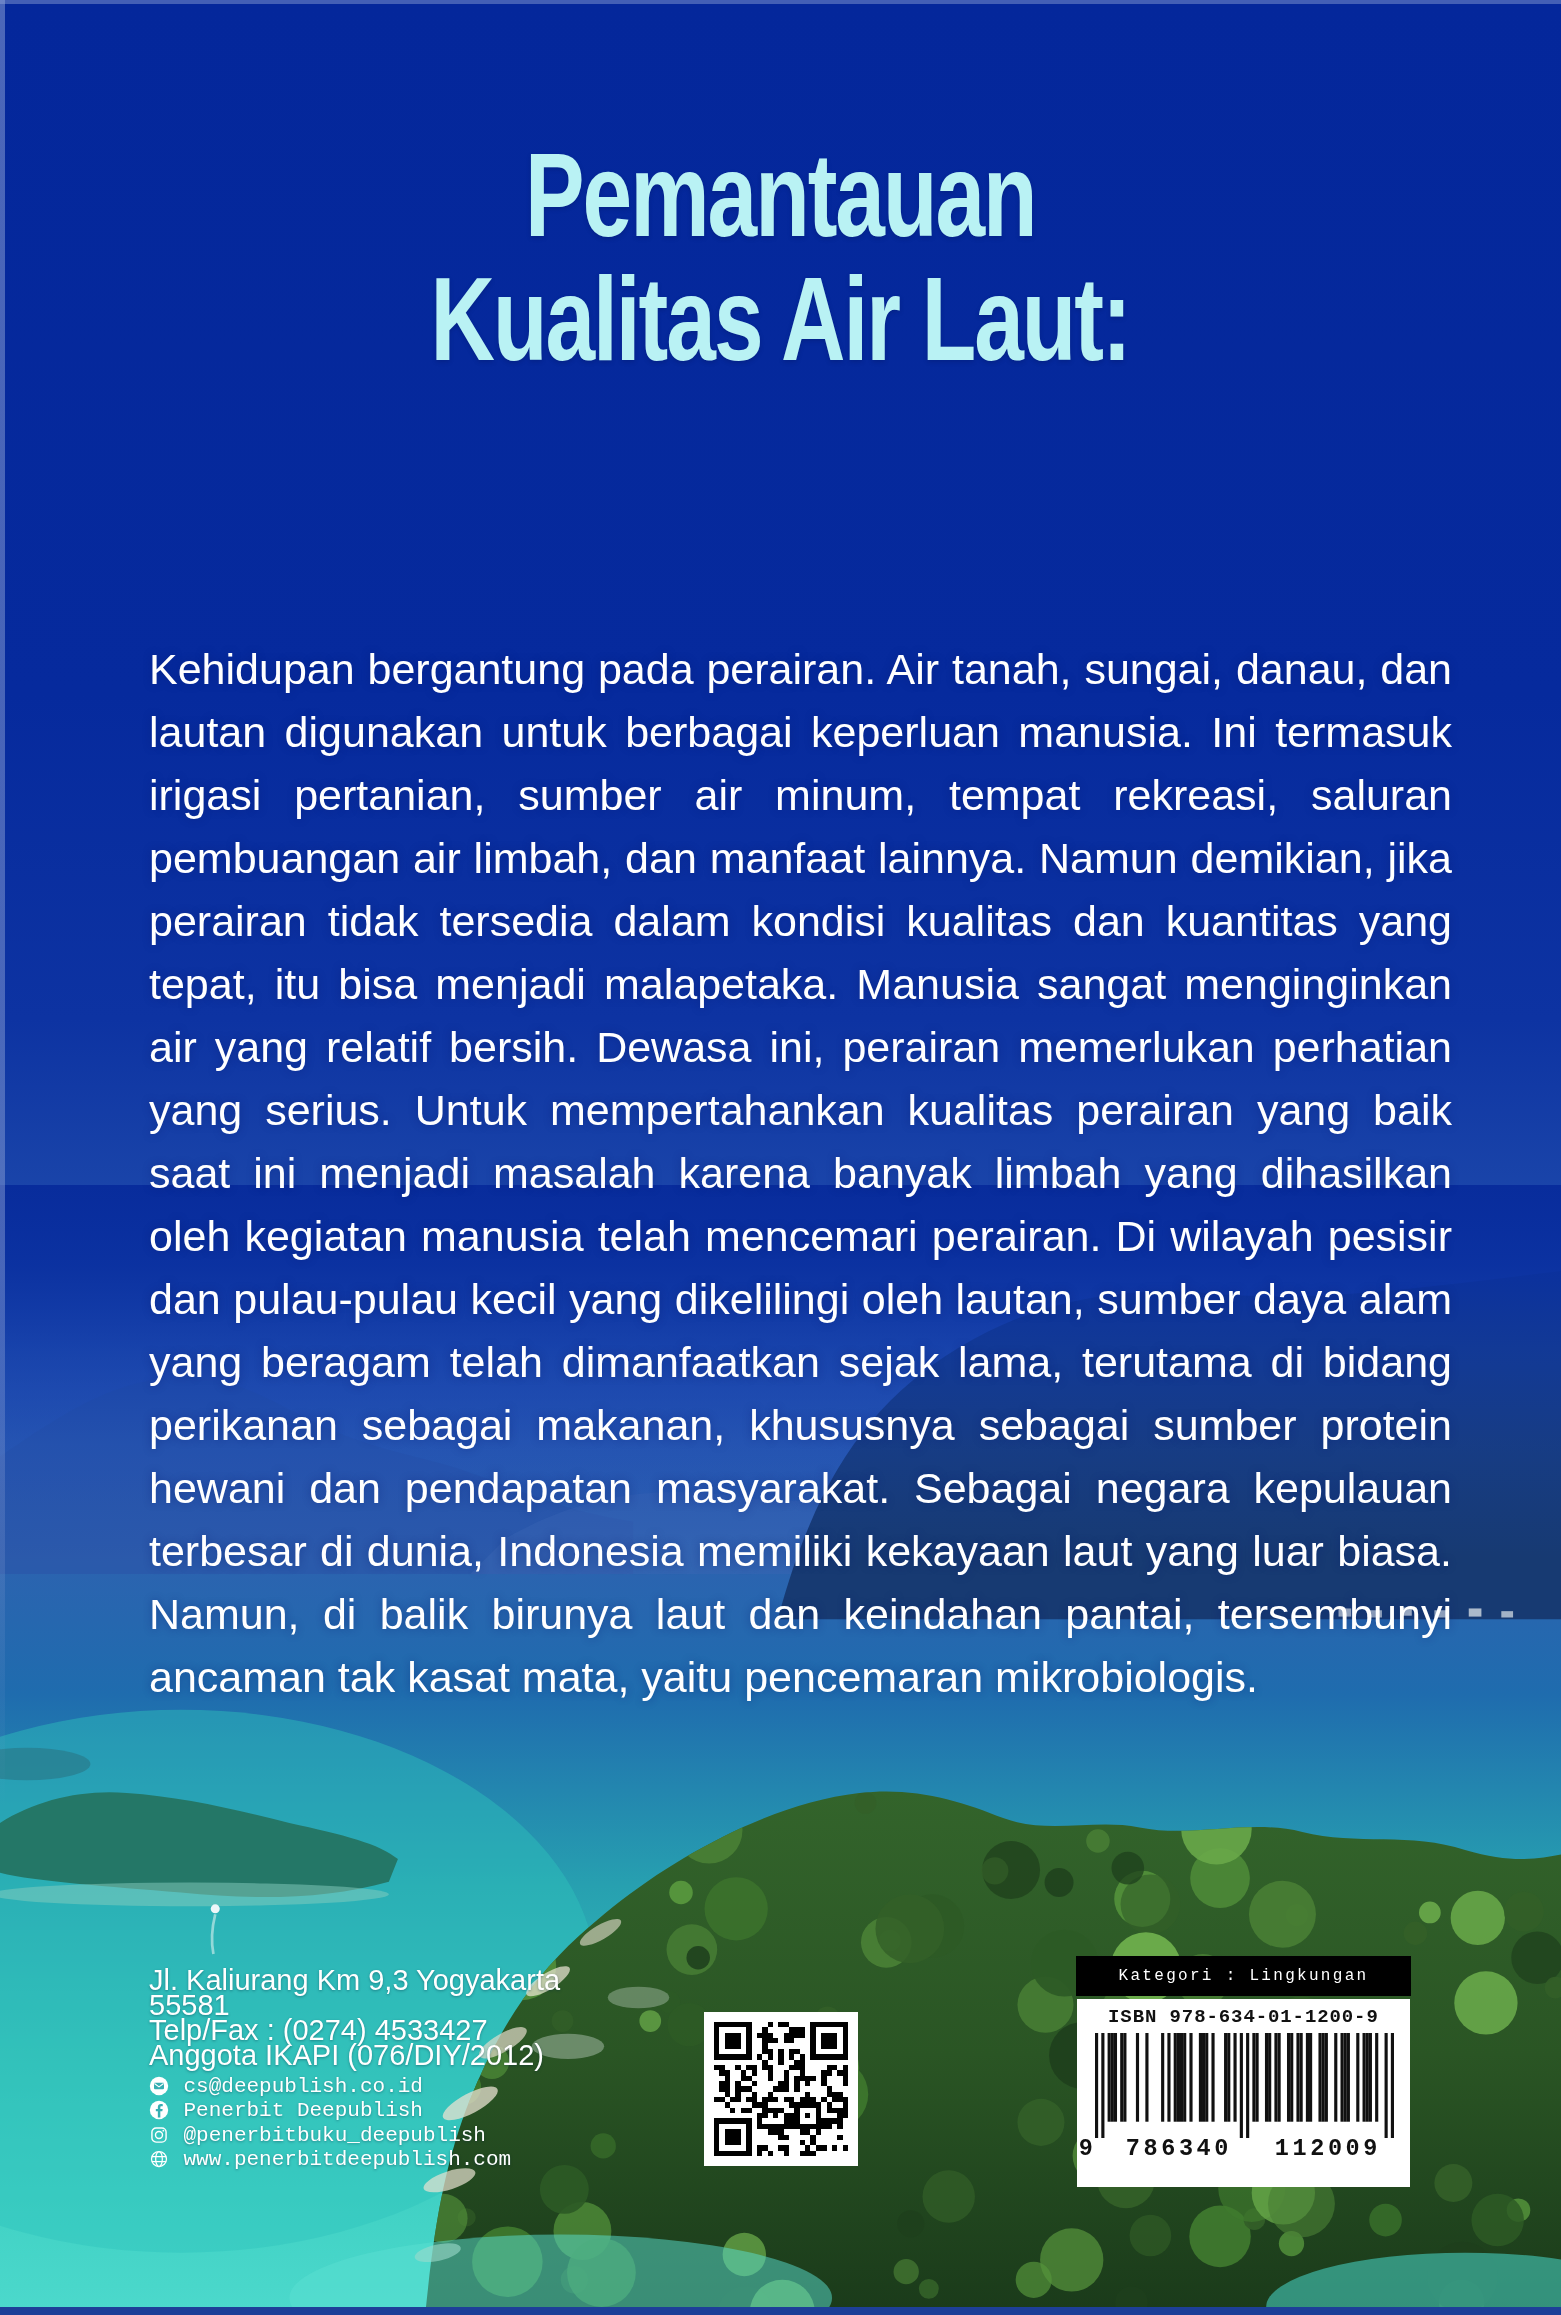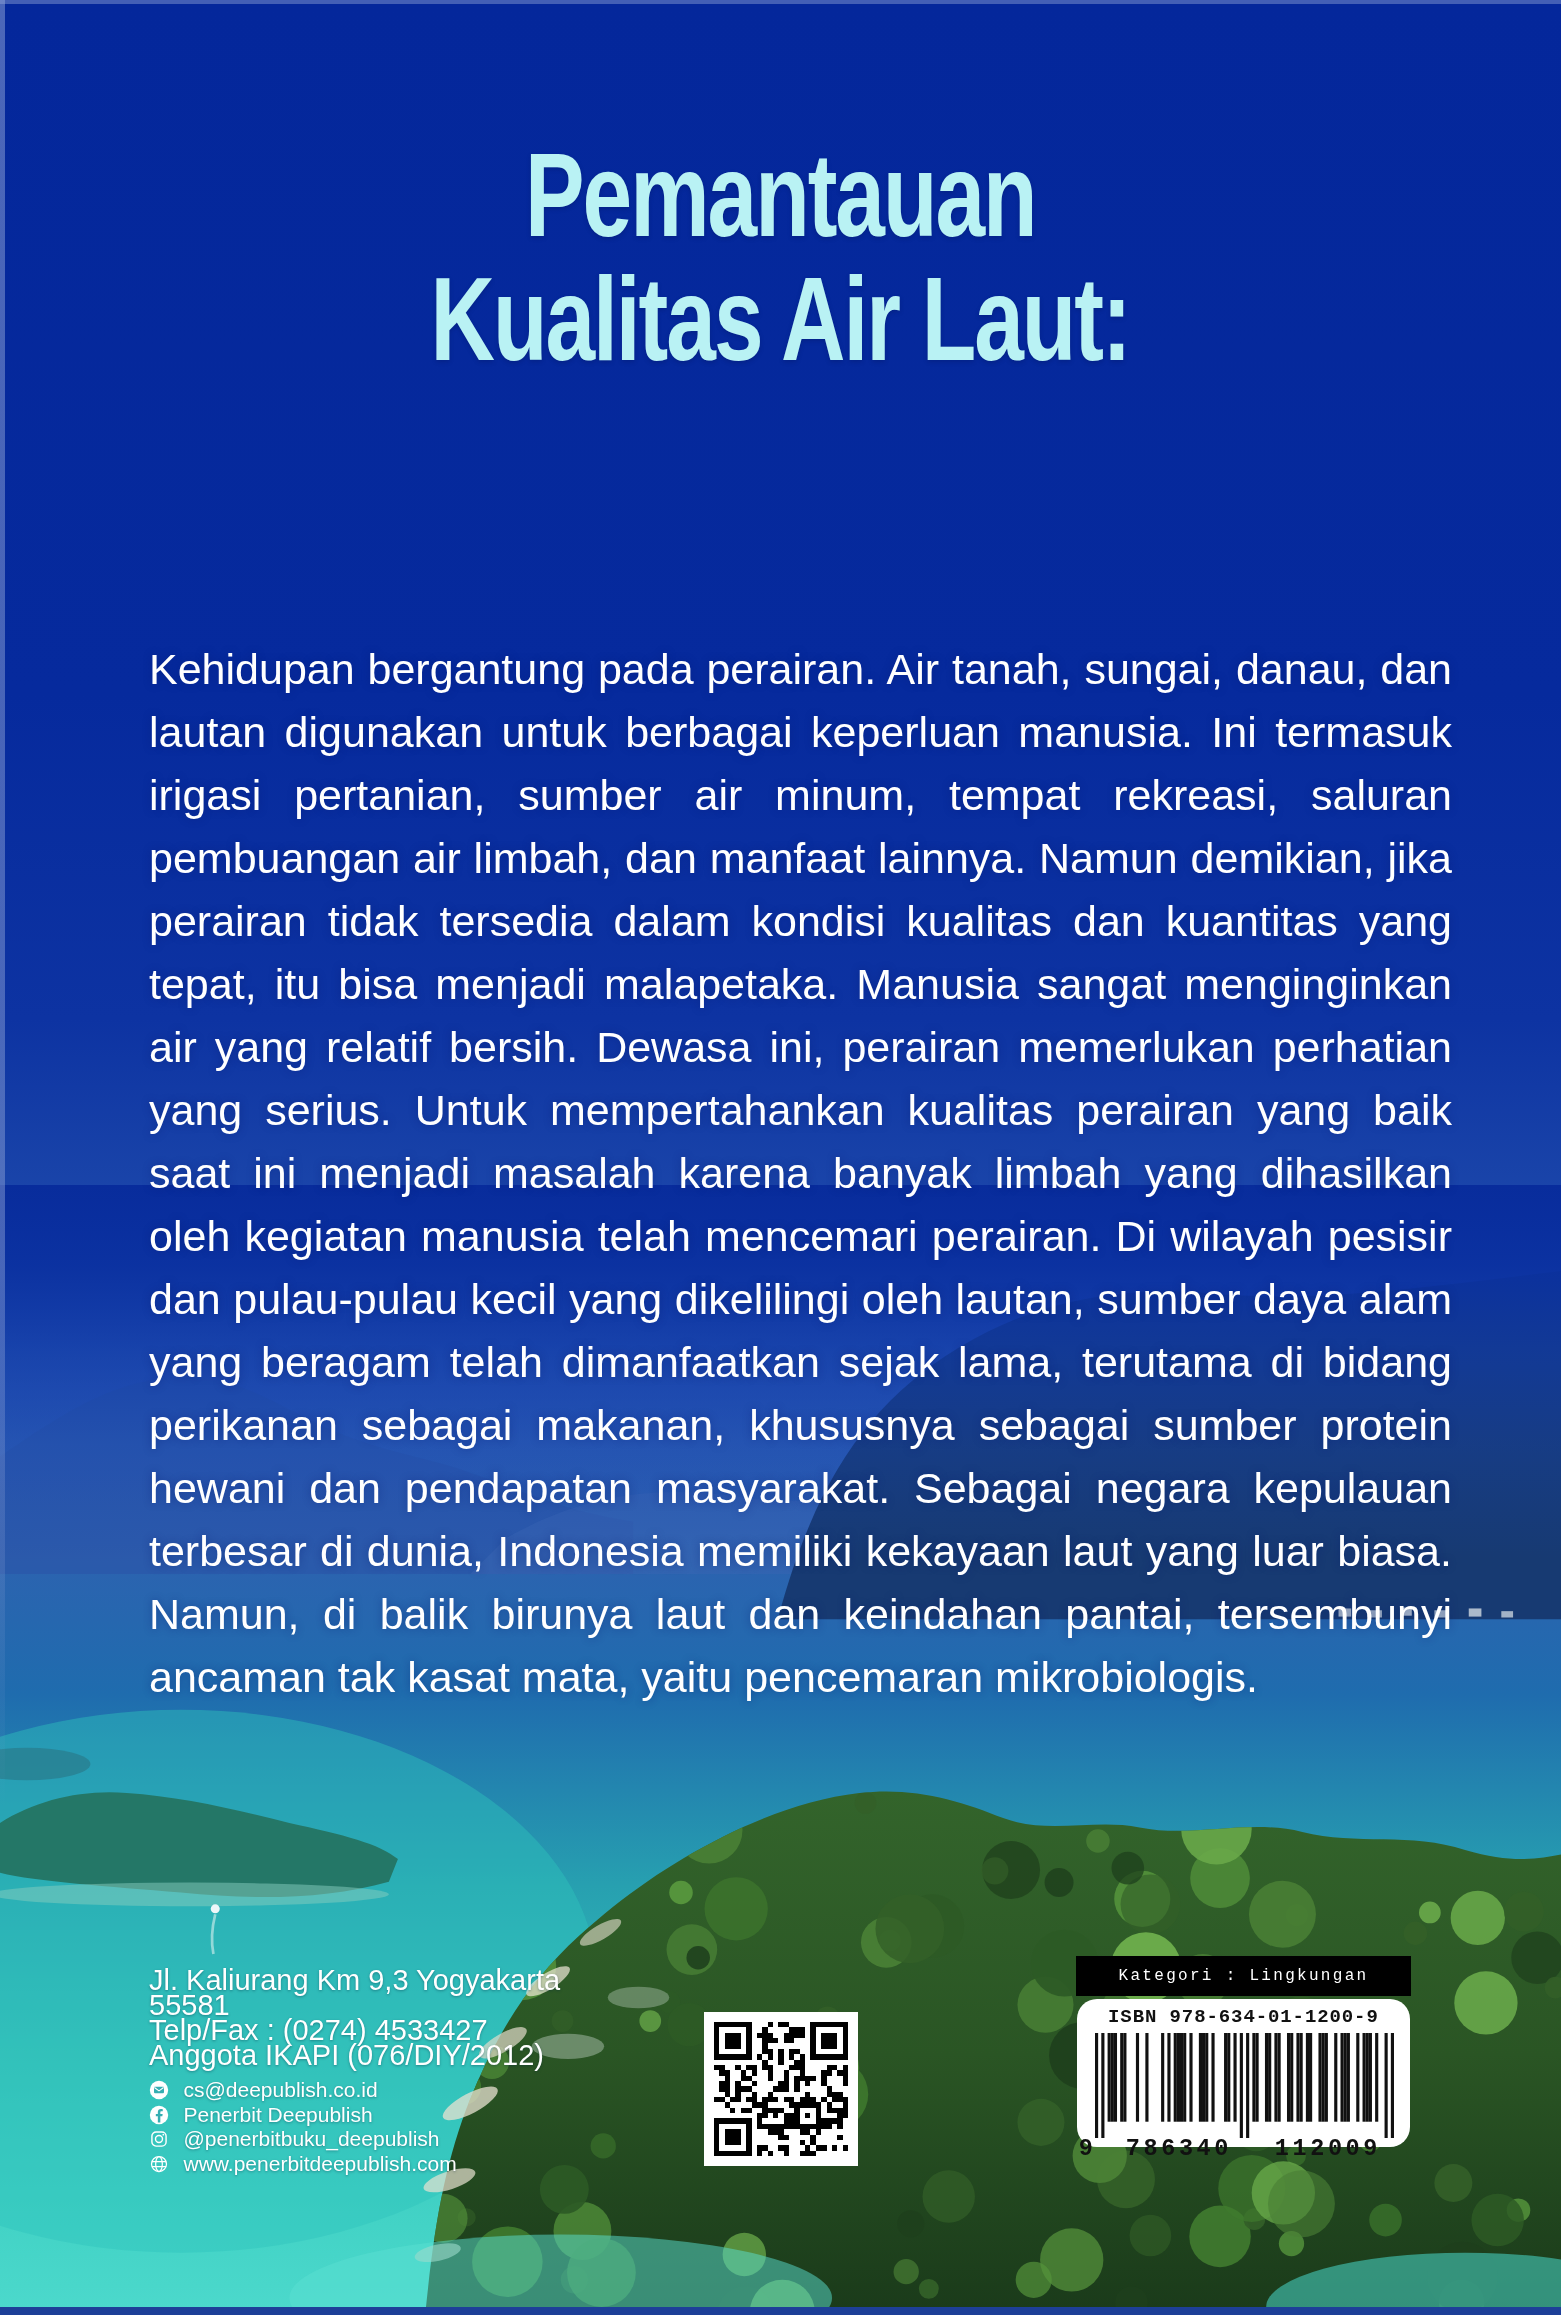--- a/index.html
+++ b/index.html
@@ -31,35 +31,35 @@
   .synopsis{position:absolute;left:149px;top:638px;width:1303px;margin:0;z-index:5;
     color:#ffffff;font-size:43px;line-height:63px;text-align:justify;
     text-shadow:0 0 9px rgba(0,25,110,.4);}
 
   
   .publisher{position:absolute;left:149px;top:1968px;width:425px;z-index:6;color:#fff;
     text-shadow:0 0.9px 2.7px rgba(0,40,60,.4);}
   .pub-name{font-size:24.4px;font-weight:700;line-height:26px;}
   .pub-line{font-size:29px;font-weight:400;line-height:25px;}
   .contacts{list-style:none;margin:8.1px 0 0 0;padding:0;}
-  .contacts li{display:flex;align-items:flex-end;height:24.4px;}
+  .contacts li{display:flex;align-items:flex-start;height:24.4px;font-family:Liberation Mono, monospace;}
   .ci{width:20px;height:20px;flex:0 0 20px;margin-right:14.5px;display:inline-block;}
   .ci svg{display:block;width:20px;height:20px;}
   .contact-label{font-size:21px;line-height:21px;}
 
   
   .qr{position:absolute;left:704px;top:2012px;width:154px;height:154px;z-index:6;
       background:#ffffff;box-sizing:border-box;padding:10px;}
   .qr svg{display:block;width:134px;height:134px;}
 
   
   .isbn-box{position:absolute;left:1076px;top:1956px;width:335px;z-index:6;}
   .cat{height:40px;line-height:40px;background:#000;color:#fff;text-align:center;
        font-family:"Liberation Mono",monospace;font-size:16px;letter-spacing:2.3px;}
-  .isbn-white{position:relative;margin-top:2.7px;margin-left:0.9px;width:333px;height:148px;background:#fff;border-radius:20px;}
+  .isbn-white{position:relative;margin-top:2.7px;margin-left:0.9px;width:333px;height:188px;background:#fff;}
   .isbn-text{position:absolute;top:7.2px;left:0;width:100%;text-align:center;color:#111;
        font-family:"Liberation Mono",monospace;font-weight:700;font-size:19px;letter-spacing:0.9px;}
   .barcode-svg{position:absolute;left:18px;top:34px;width:299px;height:105px;display:block;}
   .digits span{position:absolute;top:136px;color:#111;font-family:"Liberation Mono",monospace;
        font-weight:700;font-size:23.5px;letter-spacing:3.6px;}
   .d0{left:1.8px;}
   .d1{left:34px;width:136px;text-align:center;}
   .d2{left:183px;width:136px;text-align:center;}
 </style>
 </head>

